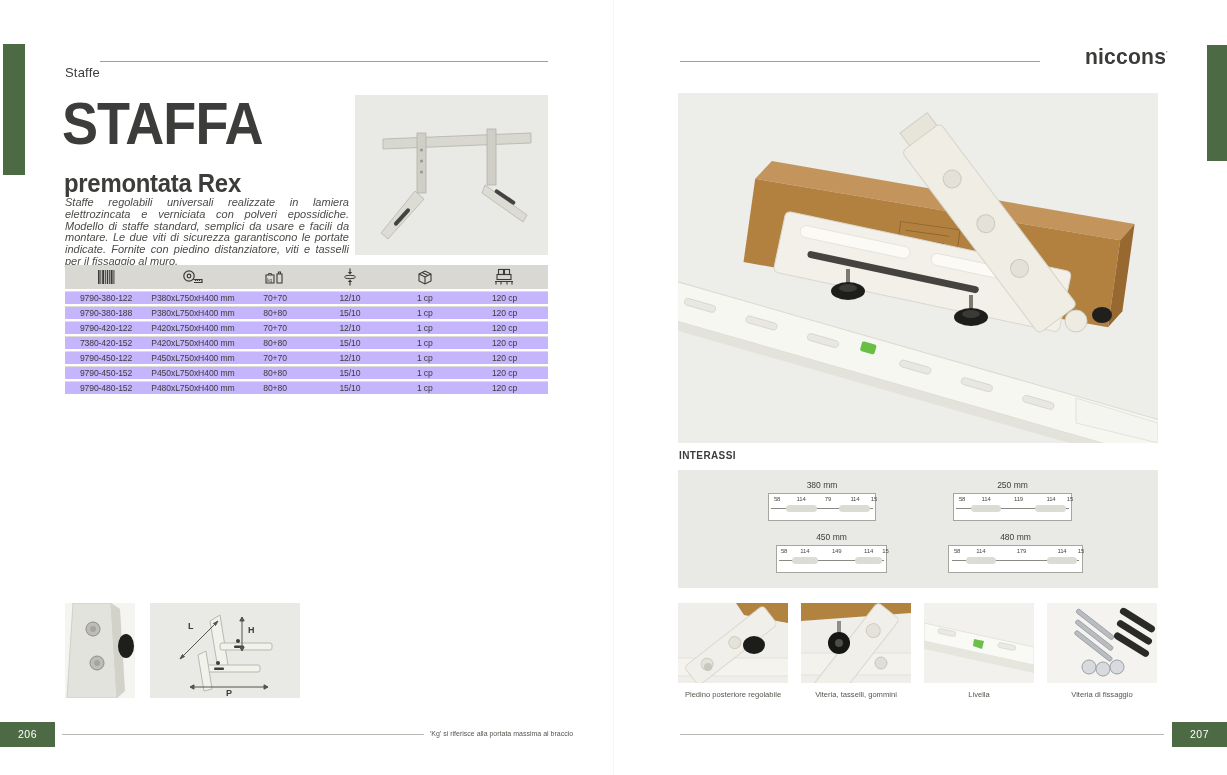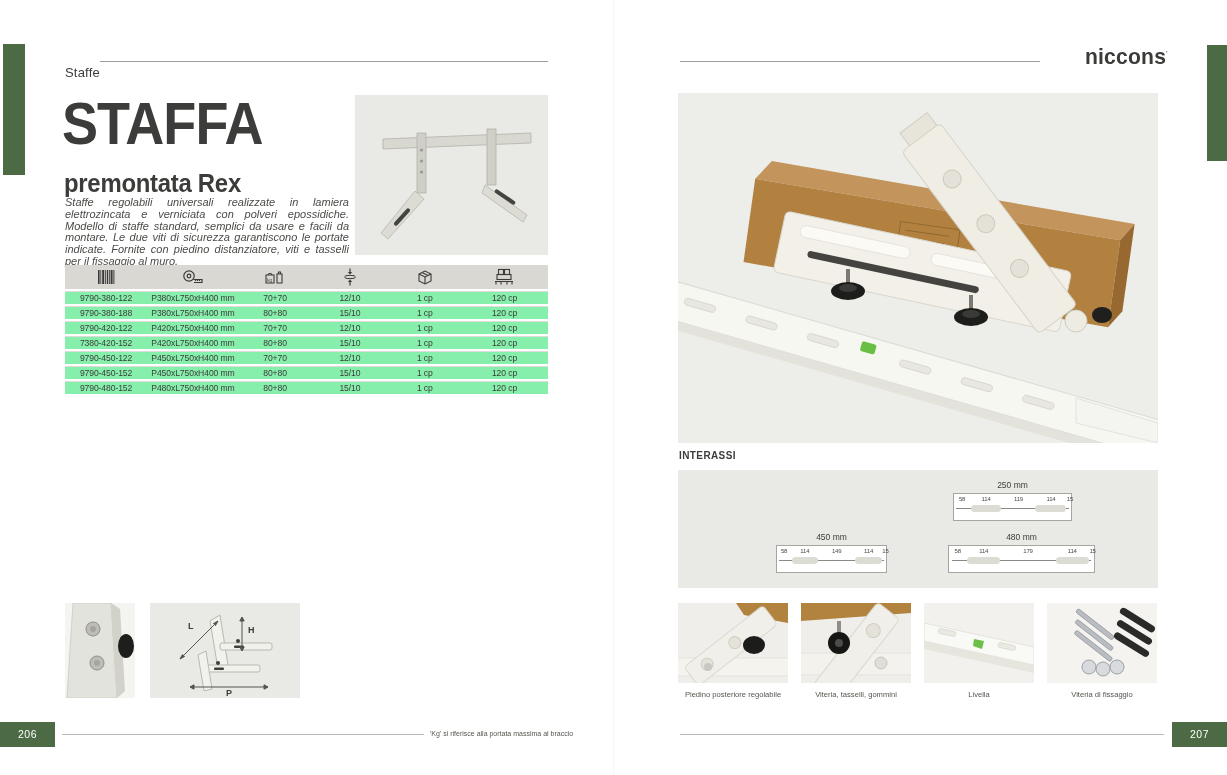--- a/index.html
+++ b/index.html
@@ -22,21 +22,21 @@
   .title { position:absolute; left:62px; top:94px; font-size:60px; font-weight:800; letter-spacing:-1px; line-height:1; color:#3c3c3a; transform:scaleX(.9); transform-origin:left top; }
   .subtitle { position:absolute; left:64px; top:168px; font-size:26px; font-weight:700; letter-spacing:-.3px; color:#3c3c3a; transform:scaleX(.92); transform-origin:left top; }
   .descr { position:absolute; left:65px; top:197px; width:284px; font-size:11px; line-height:11.8px; color:#4a4a46; text-align:justify;font-style:italic; }
 
   .hero-left { position:absolute; left:355px; top:95px; width:193px; height:160px; background:#e9e9e5; }
   .hero-right { position:absolute; left:678px; top:93px; width:480px; height:350px; background:#EDEDE9; }
 
   
   .spec-table { position:absolute; left:65px; top:265px; width:483px; font-size:8.6px; color:#3d3d3a; }
   .t-head { display:grid; grid-template-columns:17% 19% 15% 16% 15% 18%; background:#D9D8D3; height:26px; align-items:center; justify-items:center; border-bottom:2px solid #fff; }
-  .t-row { display:grid; grid-template-columns:17% 19% 15% 16% 15% 18%; background:#86efac; height:15px; align-items:center; justify-items:center; border-bottom:2px solid #fff; box-shadow:inset 0 1px 0 #dddcd6; letter-spacing:-.1px; }
+  .t-row { display:grid; grid-template-columns:17% 19% 15% 16% 15% 18%; background:#c4b5fd; height:15px; align-items:center; justify-items:center; border-bottom:2px solid #fff; box-shadow:inset 0 1px 0 #dddcd6; letter-spacing:-.1px; }
   .t-foot { display:grid; grid-template-columns:17% 19% 15% 16% 15% 18%; height:24px; align-items:center; justify-items:center; border-bottom:1px solid #c9c9c3; background:#fff; }
   .ral-cell { justify-self:start; display:flex; align-items:center; gap:5px; padding-left:18px; grid-column:1 / span 2; }
   .ral-dot { width:9px; height:9px; border-radius:50%; background:#D9D8D0; border:1px solid #c8c7be; }
   .roller-cell { grid-column:6; }
 
   
   .badge { position:absolute; top:722px; width:55px; height:25px; background:#4C6B45; color:#fff; font-size:10.5px; text-align:center; line-height:25px; letter-spacing:.5px; }
   .badge-left { left:0; }
   .badge-right { left:1172px; }
   .fline { position:absolute; top:734px; height:1px; background:#b9b8b2; }
@@ -316,20 +316,35 @@
       </g>
       <circle cx="398" cy="228" r="11" fill="#EDEBE2" stroke="#CFCDC2"></circle>
       <ellipse cx="424" cy="222" rx="10" ry="8" fill="#1F1F1D"></ellipse>
       <polygon points="398,305 480,330 480,350 398,330" fill="#F4F4F0" stroke="#DEDDD6" stroke-width="0.8"></polygon>
     </svg>
   </div>
 
   <div class="interassi-title">INTERASSI</div>
   <div class="interassi-panel">
 
+    <div class="diagram" style="left:90px; top:10px; width:108px;">
+      <div class="d-title">380 mm</div>
+      <div class="d-bar">
+        <div class="d-nums">
+          <span style="width:15.26%">58</span>
+          <span style="width:30%">114</span>
+          <span style="width:20.79%">79</span>
+          <span style="width:30%">114</span>
+          <span style="width:3.95%">15</span>
+        </div>
+        <div class="d-line"></div>
+        <div class="d-pill" style="left:16%; width:29%"></div>
+        <div class="d-pill" style="left:66.5%; width:29%"></div>
+      </div>
+    </div>
 
     <div class="diagram" style="left:275px; top:10px; width:119px;">
       <div class="d-title">250 mm</div>
       <div class="d-bar">
         <div class="d-nums">
           <span style="width:13.81%">58</span>
           <span style="width:27.14%">114</span>
           <span style="width:28.33%">119</span>
           <span style="width:27.14%">114</span>
           <span style="width:3.57%">15</span>
@@ -349,21 +364,21 @@
           <span style="width:33.11%">149</span>
           <span style="width:25.33%">114</span>
           <span style="width:3.33%">15</span>
         </div>
         <div class="d-line"></div>
         <div class="d-pill" style="left:13.5%; width:24%"></div>
         <div class="d-pill" style="left:72%; width:24%"></div>
       </div>
     </div>
 
-    <div class="diagram" style="left:270px; top:62px; width:147px;">
+    <div class="diagram" style="left:270px; top:62px; width:135px;">
       <div class="d-title">480 mm</div>
       <div class="d-bar">
         <div class="d-nums">
           <span style="width:12.08%">58</span>
           <span style="width:23.75%">114</span>
           <span style="width:37.29%">179</span>
           <span style="width:23.75%">114</span>
           <span style="width:3.13%">15</span>
         </div>
         <div class="d-line"></div>

